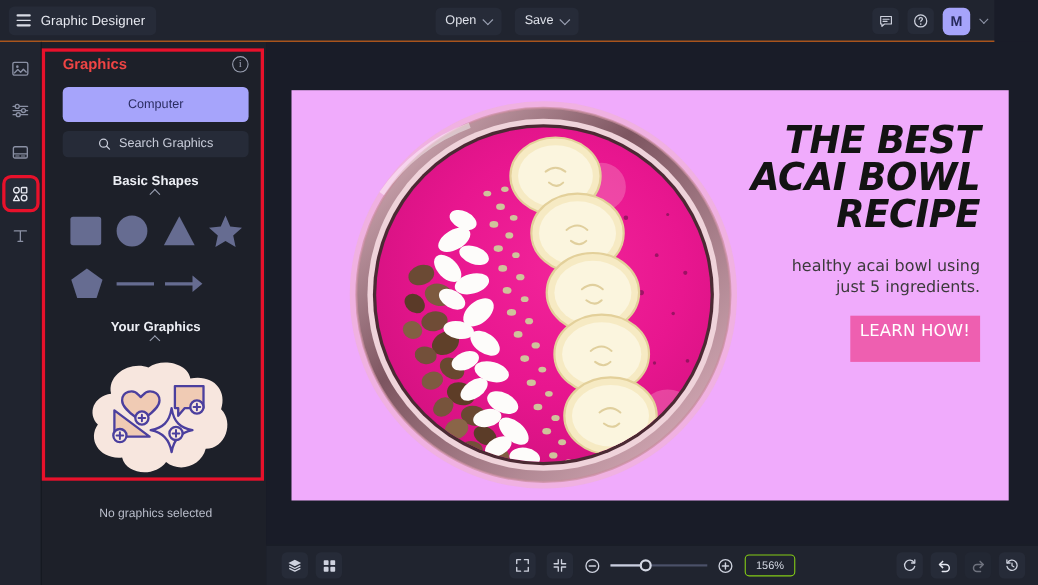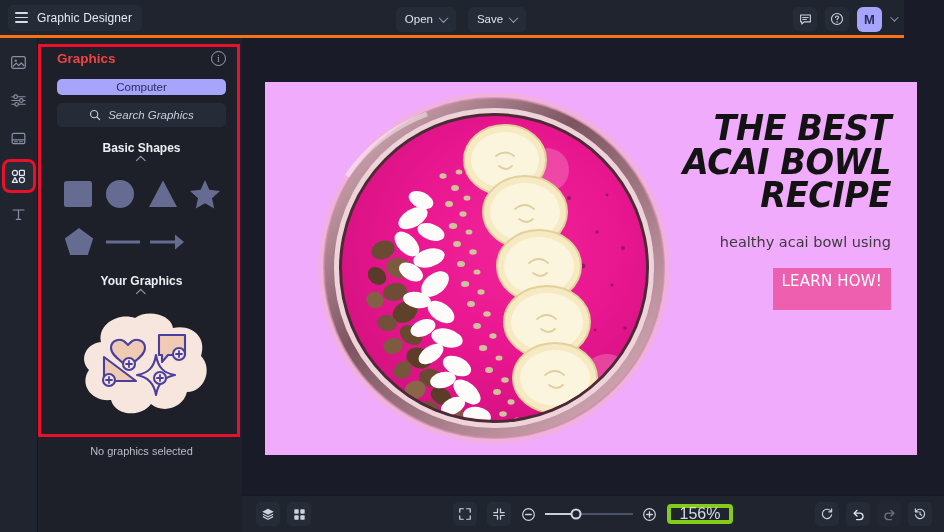--- a/index.html
+++ b/index.html
@@ -9,21 +9,21 @@
     font-family: "Liberation Sans", sans-serif;
     overflow: hidden;
   }
   .app { position: relative; width: 944px; height: 532px; background: #191c28; }
 
   
   .topbar {
     position: absolute; left: 0; top: 0; width: 904px; height: 38px;
     background: #20242f;
     display: flex; align-items: center;
-    border-bottom: 3px solid #f97316;
+    border-bottom: 1px solid #f97316;
   }
   .tb-left { display: flex; align-items: center; padding-left: 8px; }
   .brand {
     display: flex; align-items: center; gap: 9px;
     height: 26px; padding: 0 10px 0 7px;
     background: #262b38; border-radius: 5px;
   }
   .brand-title { color: #e7e9f0; font-size: 12px; letter-spacing: .1px; }
   .hamburger { width: 13px; height: 11px; display: flex; flex-direction: column; justify-content: space-between; }
   .hamburger i { display: block; height: 1.6px; background: #d8dbe4; border-radius: 1px; }
@@ -90,28 +90,28 @@
     display: flex; align-items: center; justify-content: space-between;
     margin-bottom: 13px;
   }
   .panel-title { color: #ef4444; font-size: 13.5px; font-weight: bold; }
   .info-ico {
     width: 15px; height: 15px; border: 1.4px solid #9ba1b3; border-radius: 50%;
     color: #9ba1b3; font-size: 10px; display: flex; align-items: center; justify-content: center;
     font-family: "Liberation Serif", serif;
   }
   .btn-primary {
-    height: 16px; background: #a6a4fb; border-radius: 5px;
+    height: 32px; background: #a6a4fb; border-radius: 5px;
     display: flex; align-items: center; justify-content: center;
     color: #2b2d62; font-size: 11.5px; margin-bottom: 8px;
   }
   .search-box {
     height: 24px; background: #262b38; border-radius: 5px;
     display: flex; align-items: center; justify-content: center; gap: 7px;
-    color: #c9cdda; font-size: 11.5px; margin-bottom: 14px; font-style: italic;
+    color: #c9cdda; font-size: 11.5px; margin-bottom: 14px;
   }
   .sec-head {
     display: flex; align-items: center; justify-content: space-between;
     margin-bottom: 12px;
     flex-direction: column;
   }
   .sec-title { color: #eceef4; font-size: 12px; font-weight: bold; }
   .chev-up {
     width: 7px; height: 7px; border-left: 1.4px solid #9ba1b3; border-top: 1.4px solid #9ba1b3;
     transform: rotate(45deg) translate(1px,2px);
@@ -180,22 +180,22 @@
     position: absolute; right: 12px; display: flex; align-items: center; gap: 7px;
   }
   .slider { display: flex; align-items: center; }
   .track { width: 88px; height: 2px; background: #4b5168; position: relative; }
   .track .fill { position: absolute; left: 0; top: 0; height: 2px; width: 36%; background: #c9cedd; }
   .knob {
     position: absolute; left: 36%; top: 50%; transform: translate(-50%,-50%);
     width: 11px; height: 11px; border-radius: 50%; background: #20242f; border: 2px solid #d3d7e3;
   }
   .zoomlevel {
-    height: 20px; padding: 0 9px; border-radius: 4px; border: 4px solid #84cc16;
-    color: #d5d9e4; font-size: 16px; display: flex; align-items: center;
+    height: 20px; padding: 0 9px; border-radius: 4px; border: 1px solid #84cc16;
+    color: #d5d9e4; font-size: 10px; display: flex; align-items: center;
   }
   .dim { opacity: .45; }
   svg { display: block; }
 </style>
 </head>
 <body>
 
 <div class="app">
 
   <div class="topbar">
@@ -534,20 +534,21 @@
       </div>
 
       <div class="art-right">
         <div class="headline">
           <div>THE BEST</div>
           <div>ACAI BOWL</div>
           <div>RECIPE</div>
         </div>
         <div class="subcopy">
           <div>healthy acai bowl using</div>
+          <div>just 5 ingredients.</div>
         </div>
         <div><span class="cta">LEARN HOW!</span></div>
       </div>
     </div>
   </div>
 
   <div class="bottombar">
 
     <div class="bb-left">
       <div class="icon-btn">

